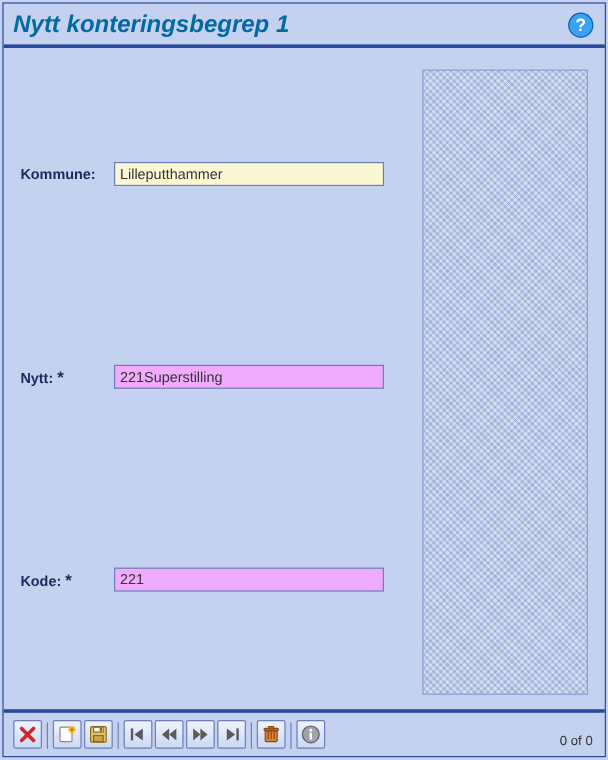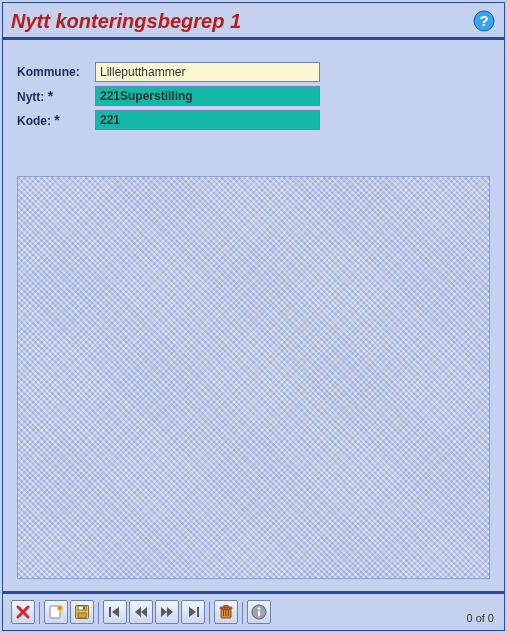--- a/index.html
+++ b/index.html
@@ -26,33 +26,33 @@
     display: flex;
     align-items: center;
     justify-content: space-between;
     padding: 6px 8px 4px 8px;
     border-bottom: 3px solid #2a4b9b;
   }
   .titlebar h1 {
     margin: 0;
     font-size: 20px;
     font-weight: bold;
-    color: #b91c1c;
+    color: #0369a1;
     font-style: italic;
   }
   .help-icon {
     width: 24px; height: 24px;
     display: inline-flex; align-items: center; justify-content: center;
     cursor: pointer;
   }
   .form-area {
     flex: 1;
     padding: 18px 14px 12px 14px;
     display: flex;
-    flex-direction: column;
+    flex-direction: row;
     border-bottom: 3px solid #2a4b9b;
     gap: 32px;
   }
   .form-rows {
     display: table;
     border-spacing: 0 4px;
     margin-bottom: 10px;
   }
   .row { display: table-row; }
   .lbl, .ctl { display: table-cell; vertical-align: middle; }
@@ -69,23 +69,22 @@
     padding: 2px 4px;
     font-size: 12px;
     border: 1px solid #6a80b7;
     outline: none;
   }
   .ctl input.readonly {
     background: #fdf8d4;
     color: #333;
   }
   .ctl input.editable {
-    background: #14b8a6;
+    background: #f0abfc;
     color: #333;
-    font-weight: bold;
   }
   .detail-panel {
     flex: 1;
     border: 1px solid #8aa0d8;
     background-color: #b2c0e4;
     background-image:
       repeating-linear-gradient(45deg,
         rgba(255,255,255,0.28) 0 2px,
         rgba(120,140,200,0.15) 2px 4px),
       repeating-linear-gradient(-45deg,

